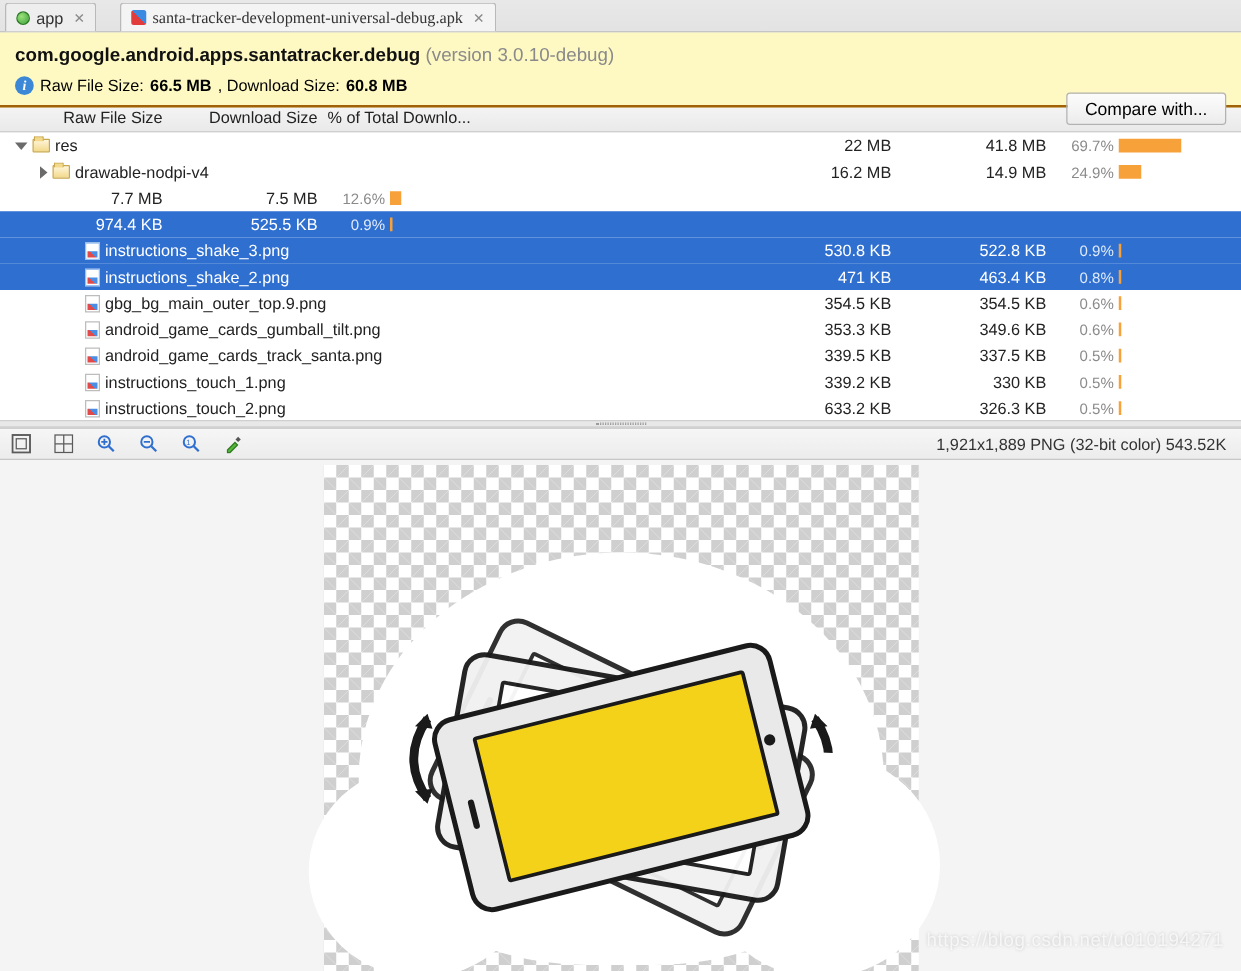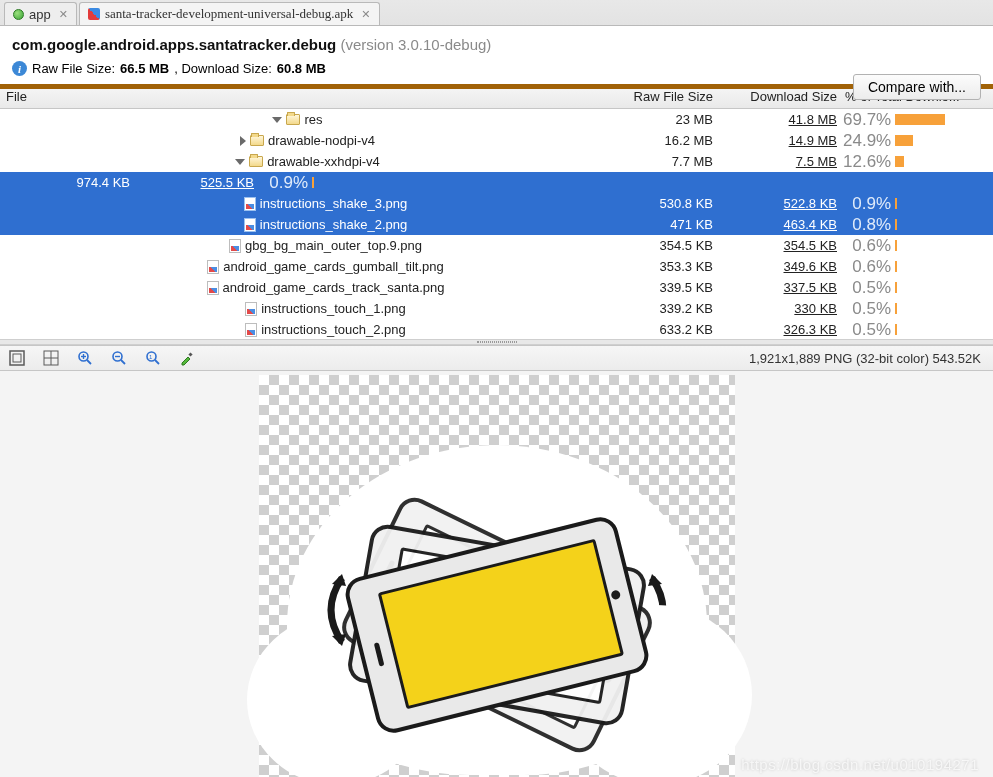--- a/index.html
+++ b/index.html
@@ -24,41 +24,41 @@
   }
   .tab {
     display:flex;
     align-items:center;
     gap:5px;
     padding:2px 8px;
     background:#eeeeee;
     border:1px solid #b9b9b9;
     border-bottom:none;
     border-radius:3px 3px 0 0;
-    margin-right:2px;
+    margin-right:19px;
     font-size:13px;
     color:#333;
     height:23px;
   }
   .tab.active { background:#f4f4f4;font-family:Liberation Serif, serif; }
   .tab .close { color:#8a8a8a; font-size:11px; margin-left:3px; cursor:pointer;}
   .icon-dot {
     width:11px; height:11px; border-radius:50%;
     background: radial-gradient(circle at 35% 35%, #9be07d, #3aa437);
     border:1px solid #2b7a22;
   }
   .icon-apk {
     width:12px;height:12px;
     background:linear-gradient(45deg,#e23b3b 50%,#3b8ae2 50%);
     border-radius:2px;
   }
   
   .header {
-    background:#ffffff;
-    border-bottom:5px solid #a16207;
+    background:#fef9c3;
+    border-bottom:2px solid #a16207;
     padding:10px 12px 8px 12px;
     position:relative;
   }
   .header .pkg { font-size:15px; }
   .header .pkg .name { font-weight:700; color:#111; }
   .header .pkg .ver { color:#8a8a8a; }
   .header .sizerow { margin-top:8px; display:flex; align-items:center; gap:5px; }
   .icon-info {
     width:15px;height:15px;border-radius:50%;
     background:#3c88d6;color:#fff;font-size:11px;font-style:italic;font-weight:700;
@@ -89,25 +89,25 @@
   .col-pct  { width:150px; padding-left:2px; white-space:nowrap; overflow:hidden;}
   
   .tree { background:#fff; overflow:hidden; flex:0 0 auto; height:230px; }
   .row {
     display:flex;
     align-items:center;
     height:21px;
     font-size:13px;
     color:#222;
   }
-  .row .cell-file { flex:1; display:flex; align-items:center; gap:4px;justify-content:center; }
+  .row .cell-file { flex:1; display:flex; align-items:center; gap:4px; }
   .row .cell-raw  { width:140px; text-align:right; padding-right:10px;}
-  .row .cell-dl   { width:120px; text-align:right; padding-right:6px;text-decoration:underline;}
+  .row .cell-dl   { width:120px; text-align:right; padding-right:6px;}
   .row .cell-pct-wrap{ width:150px; display:flex; align-items:center; gap:4px;}
-  .row .cell-pct  { width:48px; text-align:right; color:#8a8a8a; font-size:17px;}
+  .row .cell-pct  { width:48px; text-align:right; color:#8a8a8a; font-size:12px;}
   .row .bar { height:11px; background:#f7a13a; }
 
   .row.sel { background:#2f6fd0; color:#fff; }
   .row.sel .cell-pct { color:#e0ebfa; }
   .row.sel .bar { background:#f7a13a; }
 
   .tri {
     width:0;height:0;border-style:solid;
   }
   .tri.down { border-width:6px 5px 0 5px; border-color:#6a6a6a transparent transparent transparent;}
@@ -209,21 +209,21 @@
   .p1{transform:rotate(-14deg);z-index:3;}
   .p2{transform:rotate(10deg);z-index:2;opacity:.95;background:#f1f1f1;}
   .p2 .screen{background:#fff;}
   .p3{transform:rotate(26deg);z-index:1;opacity:.9;background:#f1f1f1;}
   .p3 .screen{background:#fff;}
   .arrow{position:absolute;top:50%;width:46px;height:80px;margin-top:-40px;}
   .arrow svg{width:100%;height:100%;}
   .arrow.left{left:22px;}
   .arrow.right{right:22px;transform:scaleX(-1);}
   .watermark{
-    position:absolute;right:14px;bottom:4px;color:rgba(255,255,255,0.7);
+    position:absolute;right:14px;bottom:16px;color:rgba(255,255,255,0.7);
     font-size:15px;letter-spacing:.5px;pointer-events:none;
     text-shadow:0 0 3px rgba(0,0,0,.2);
   }
   .splitter{
     height:6px;background:#e8e8e8;border-top:1px solid #cfcfcf;border-bottom:1px solid #cfcfcf;
     display:flex;align-items:center;justify-content:center;cursor:row-resize;
   }
   .splitter .grip{width:40px;height:2px;border-top:1px dotted #9a9a9a;border-bottom:1px dotted #9a9a9a;}
 </style>
 </head>
@@ -251,35 +251,34 @@
     <span class="icon-info">i</span>
     <span>Raw File Size: </span>
     <b>66.5 MB</b>
     <span>, Download Size: </span>
     <b>60.8 MB</b>
   </div>
   <button class="compare-btn">Compare with...</button>
 </div>
 
 <div class="table-head">
-  <div class="col-file">File</div>
   <div class="col-raw">Raw File Size</div>
   <div class="col-dl">Download Size</div>
   <div class="col-pct">% of Total Downlo...</div>
 </div>
 
 <div class="tree" id="tree">
     <div class="row">
       <div class="cell-file">
         <span class="indent" style="width: 8px;"></span>
         <span class="tri down"></span>
         <span class="folder-icon"></span>
         <span>res</span>
       </div>
-      <div class="cell-raw">23 MB</div>
+      <div class="cell-raw">22 MB</div>
       <div class="cell-dl">41.8 MB</div>
       <div class="cell-pct-wrap">
         <div class="cell-pct">69.7%</div>
         <div class="bar" style="width: 50px;"></div>
       </div>
     </div>
     <div class="row">
       <div class="cell-file">
         <span class="indent" style="width: 28px;"></span>
         <span class="tri right"></span>
@@ -287,26 +286,20 @@
         <span>drawable-nodpi-v4</span>
       </div>
       <div class="cell-raw">16.2 MB</div>
       <div class="cell-dl">14.9 MB</div>
       <div class="cell-pct-wrap">
         <div class="cell-pct">24.9%</div>
         <div class="bar" style="width: 18px;"></div>
       </div>
     </div>
     <div class="row">
-      <div class="cell-file">
-        <span class="indent" style="width: 28px;"></span>
-        <span class="tri down"></span>
-        <span class="folder-icon"></span>
-        <span>drawable-xxhdpi-v4</span>
-      </div>
       <div class="cell-raw">7.7 MB</div>
       <div class="cell-dl">7.5 MB</div>
       <div class="cell-pct-wrap">
         <div class="cell-pct">12.6%</div>
         <div class="bar" style="width: 9px;"></div>
       </div>
     </div>
     <div class="row sel">
       <div class="cell-raw">974.4 KB</div>
       <div class="cell-dl">525.5 KB</div>

